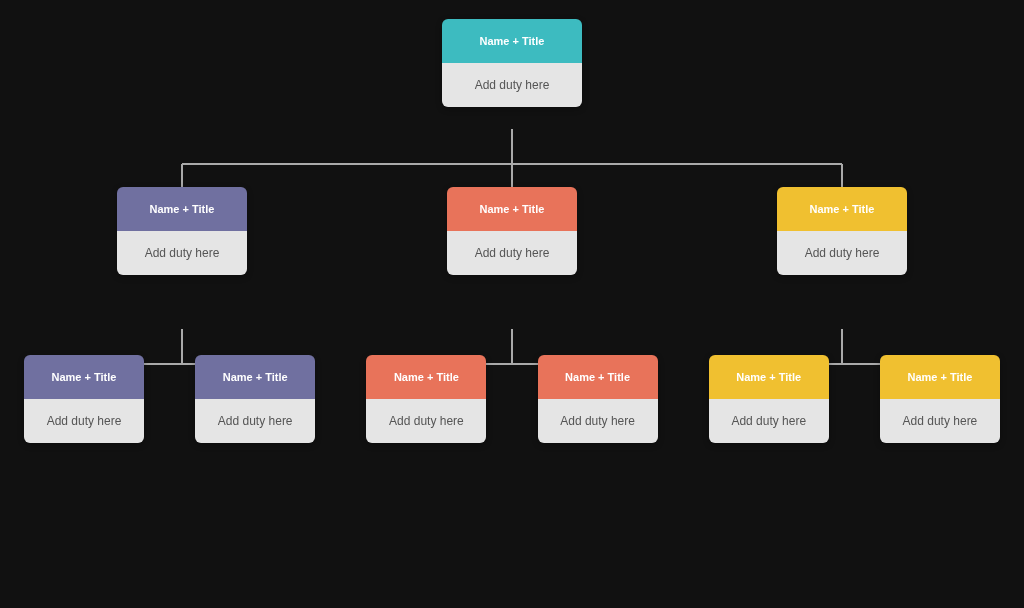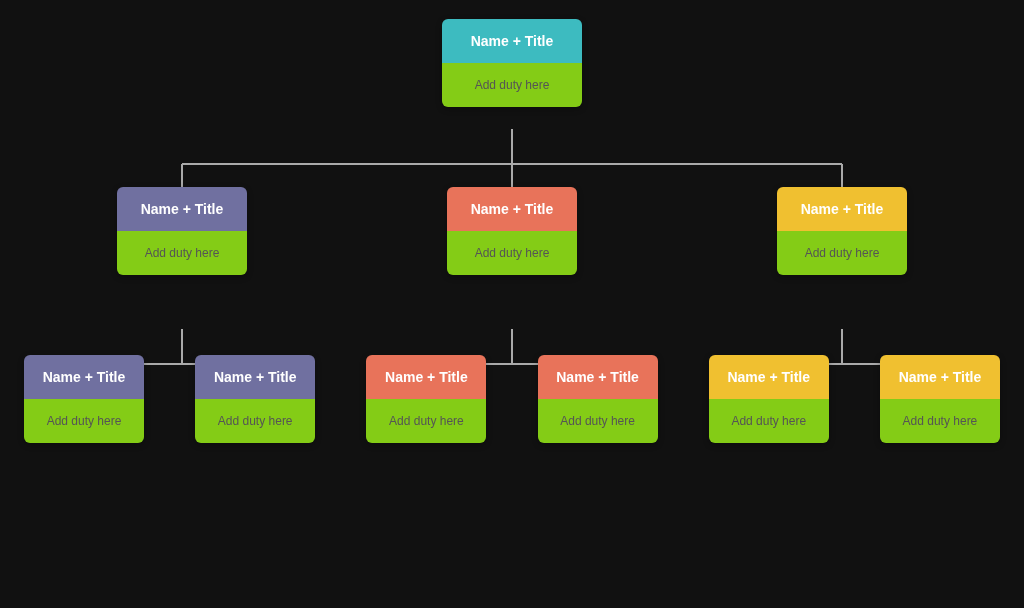--- a/index.html
+++ b/index.html
@@ -51,31 +51,31 @@
     .card {
       width: 130px;
       border-radius: 6px;
       overflow: hidden;
       box-shadow: 0 2px 6px rgba(0,0,0,0.3);
     }
 
     .card-header {
       padding: 10px 12px;
       color: #fff;
-      font-size: 14px;
+      font-size: 11px;
       font-weight: 600;
       text-align: center;
       min-height: 44px;
       display: flex;
       align-items: center;
       justify-content: center;
     }
 
     .card-body {
-      background: #84cc16;
+      background: #e5e5e5;
       padding: 10px 12px;
       font-size: 12px;
       color: #555;
       text-align: center;
       min-height: 44px;
       display: flex;
       align-items: center;
       justify-content: center;
     }
 

